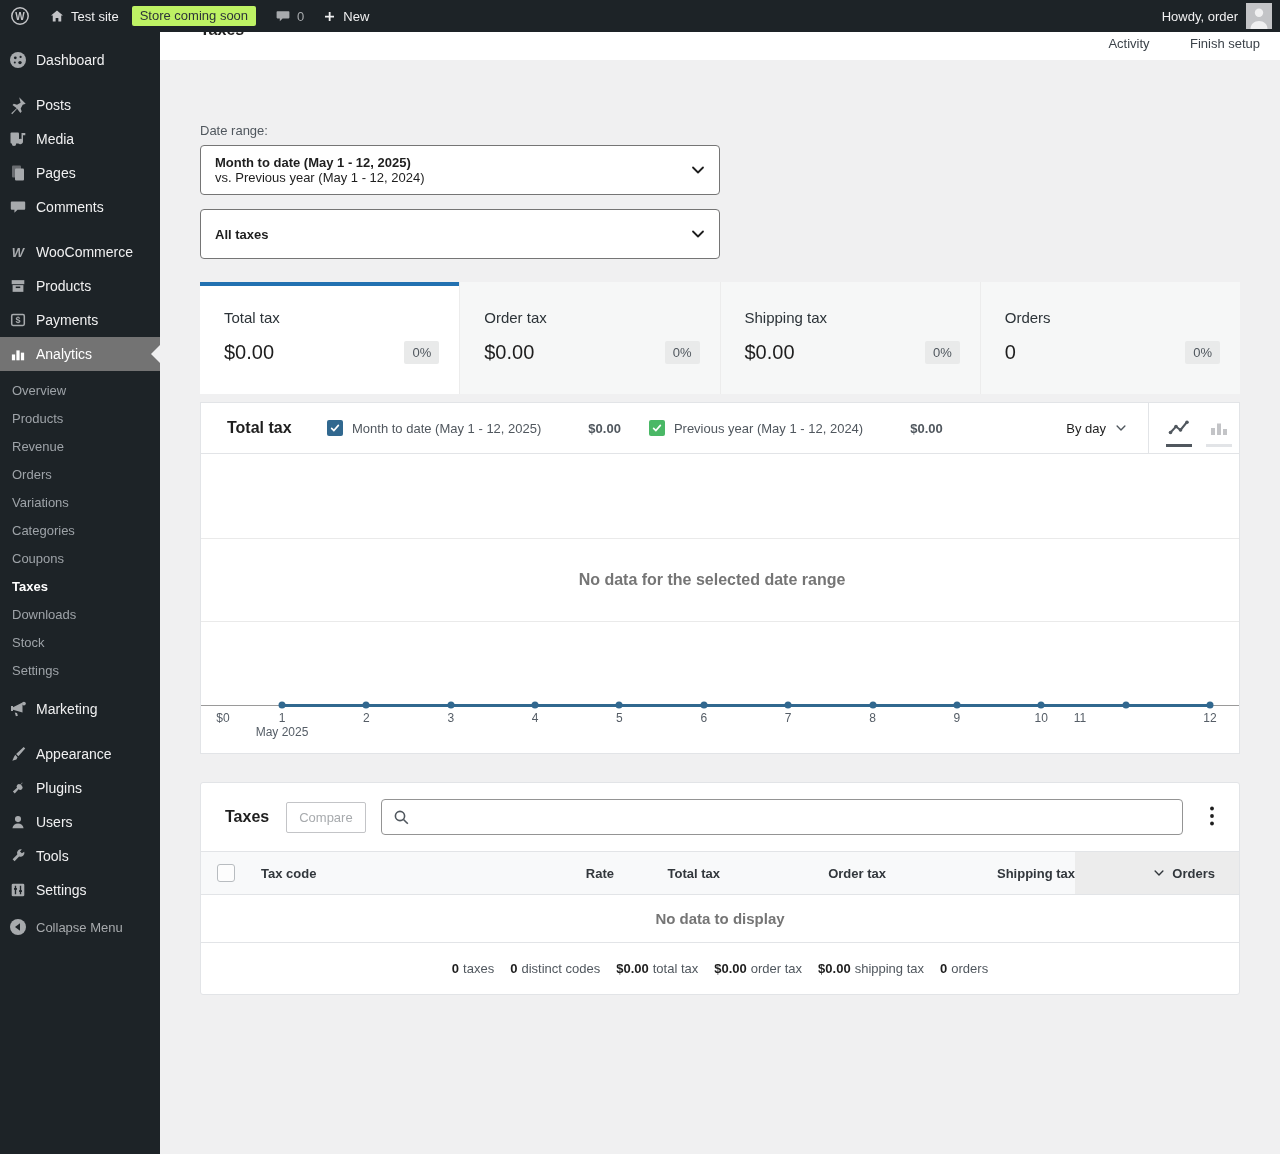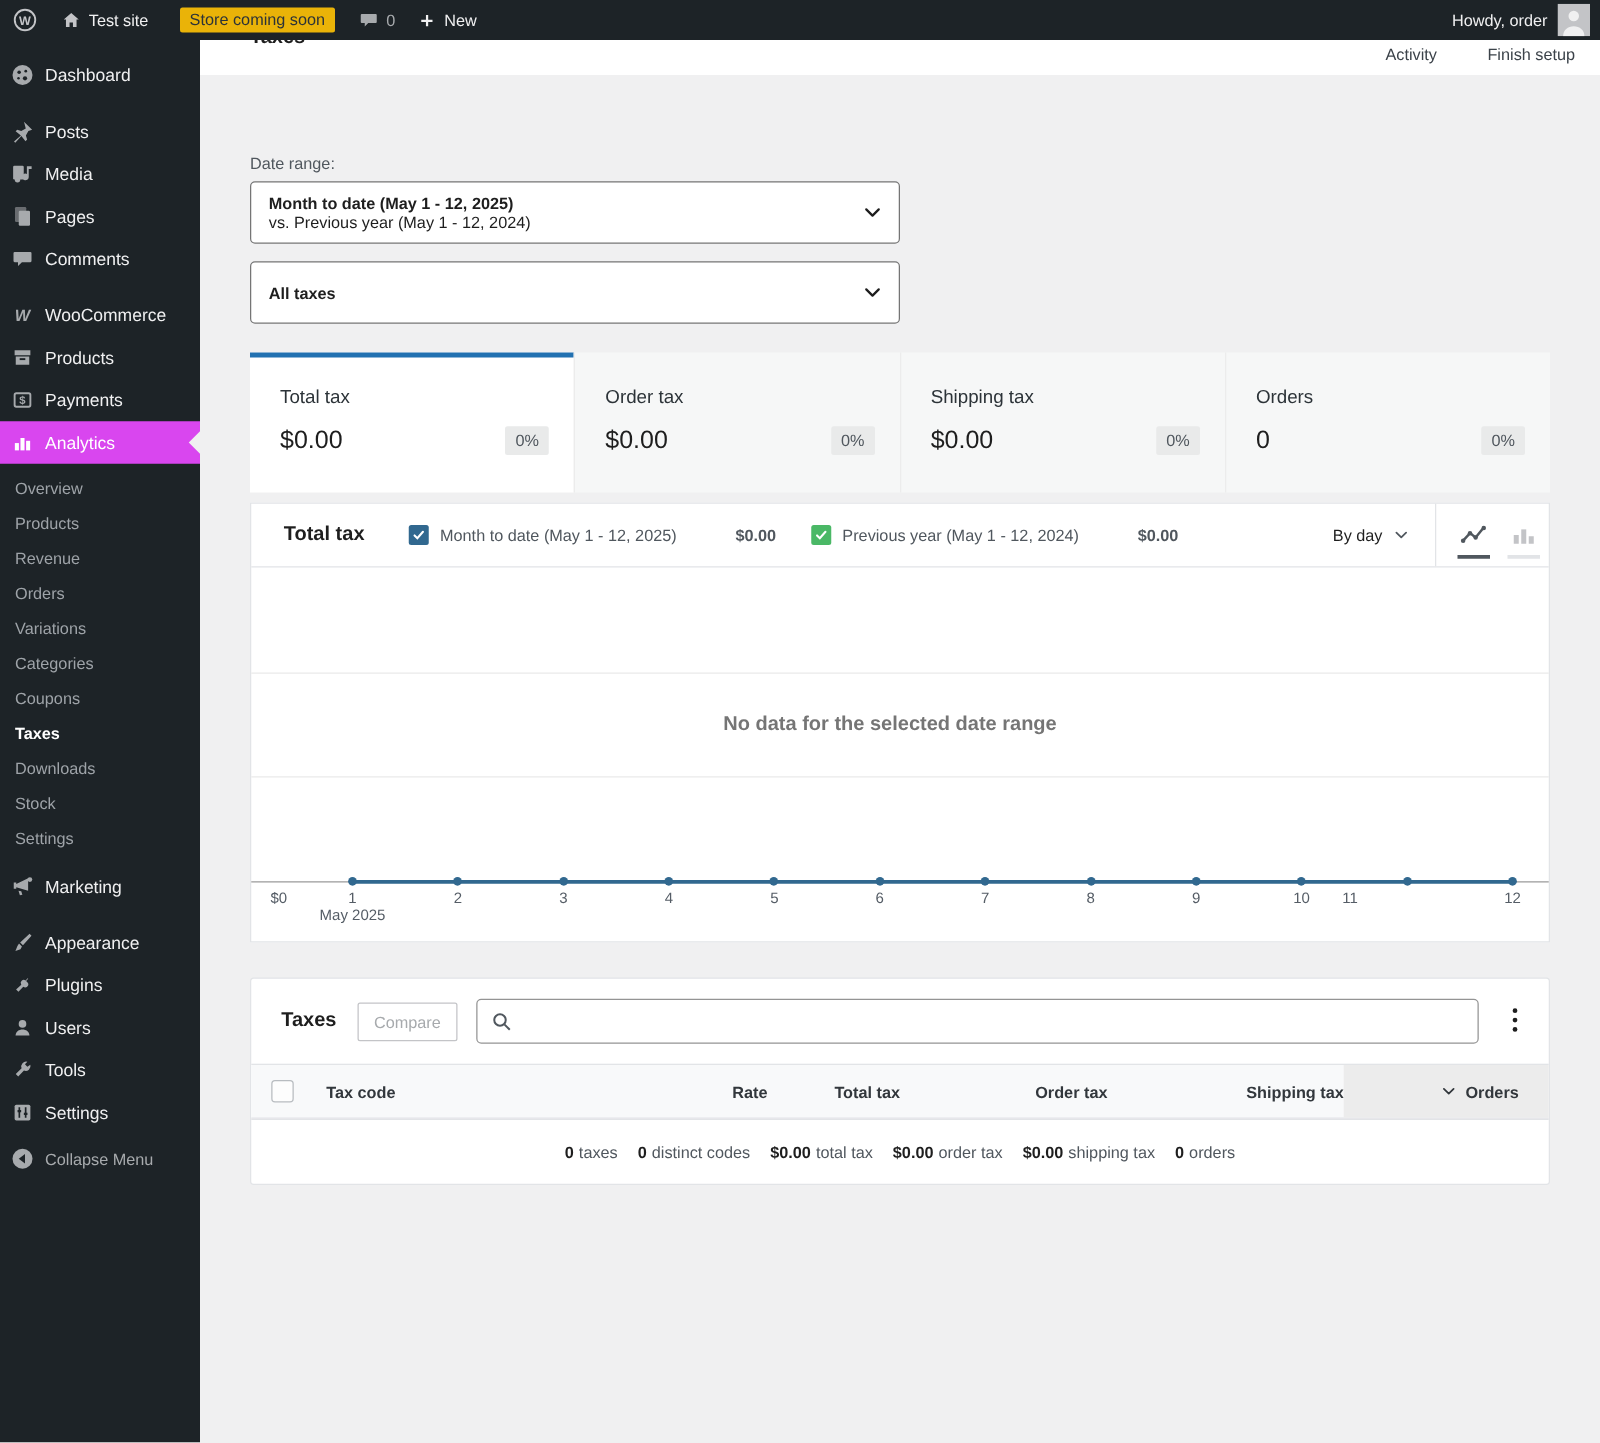--- a/index.html
+++ b/index.html
@@ -5,28 +5,28 @@
   * { box-sizing: border-box; margin: 0; padding: 0; }
   html, body { width: 1280px; height: 1154px; overflow: hidden; }
   body { font-family: "Liberation Sans", sans-serif; background: #f0f0f1; position: relative; color: #1e1e1e; }
   a { text-decoration: none; color: inherit; cursor: pointer; }
 
   
   .adminbar { position: absolute; top: 0; left: 0; width: 1280px; height: 32px; background: #1d2327; display: flex; align-items: center; font-size: 13px; color: #f0f0f1; z-index: 40; }
   .ab-item { display: flex; align-items: center; gap: 6px; padding: 13px 9px; height: 32px; color: #f0f0f1; }
   .ab-item .nmut { color: #a7aaad; }
   .ab-logo { color: #c3c4c7; padding: 0 10px 0 10px; }
-  .ab-badge { background: #eab308; color: #2c3338; border-radius: 2px; padding: 3px 8px; margin: 0 10px 0 16px; line-height: 14px; }
+  .ab-badge { background: #bef264; color: #2c3338; border-radius: 2px; padding: 3px 8px; margin: 0 10px 0 4px; line-height: 14px; }
   .ab-right { margin-left: auto; display: flex; align-items: center; gap: 8px; padding-right: 8px; }
 
   
   .sidebar { position: absolute; top: 32px; left: 0; width: 160px; height: 1122px; background: #1d2327; z-index: 30; }
   .mi { display: flex; align-items: center; height: 34px; font-size: 14px; color: #f0f0f1; position: relative; }
   .mi .ico { width: 36px; display: flex; justify-content: center; align-items: center; color: #a7aaad; flex: none; }
-  .mi.active { background: #d946ef; color: #fff; }
+  .mi.active { background: #737373; color: #fff; }
   .mi.active .ico { color: #fff; }
   .mi.active::after { content: ""; position: absolute; right: 0; top: 50%; margin-top: -9px; border: 9px solid transparent; border-right-color: #f0f0f1; border-left-width: 0; }
   .mgap { height: 11px; }
   .submenu { padding: 6px 0 7px; }
   .submenu a { display: block; padding: 7px 12px; font-size: 13px; color: #9ea3a8; line-height: 14px; }
   .submenu a.current { color: #fff; font-weight: bold; }
   .collapse-item { color: #a7aaad; font-size: 13px; margin-top: 3px; }
   .collapse-item .ico { color: #a7aaad; }
 
   
@@ -493,20 +493,21 @@
         <div class="col-total sortable">Total tax</div>
         <div class="col-order sortable">Order tax</div>
         <div class="col-ship sortable">Shipping tax</div>
         <div class="col-orders">
           <svg width="14" height="14" viewBox="0 0 18 18">
               <path d="M4 6.5l5 5 5-5" fill="none" stroke="#32373c" stroke-width="1.8" stroke-linecap="round" stroke-linejoin="round"></path>
             </svg>
           <span>Orders</span>
         </div>
       </div>
+      <div class="tbl-empty">No data to display</div>
       <div class="tbl-summary">
         <span class="sum-item"><b>0</b><span>taxes</span></span>
         <span class="sum-item"><b>0</b><span>distinct codes</span></span>
         <span class="sum-item"><b>$0.00</b><span>total tax</span></span>
         <span class="sum-item"><b>$0.00</b><span>order tax</span></span>
         <span class="sum-item"><b>$0.00</b><span>shipping tax</span></span>
         <span class="sum-item"><b>0</b><span>orders</span></span>
       </div>
     </div>
   </div>

